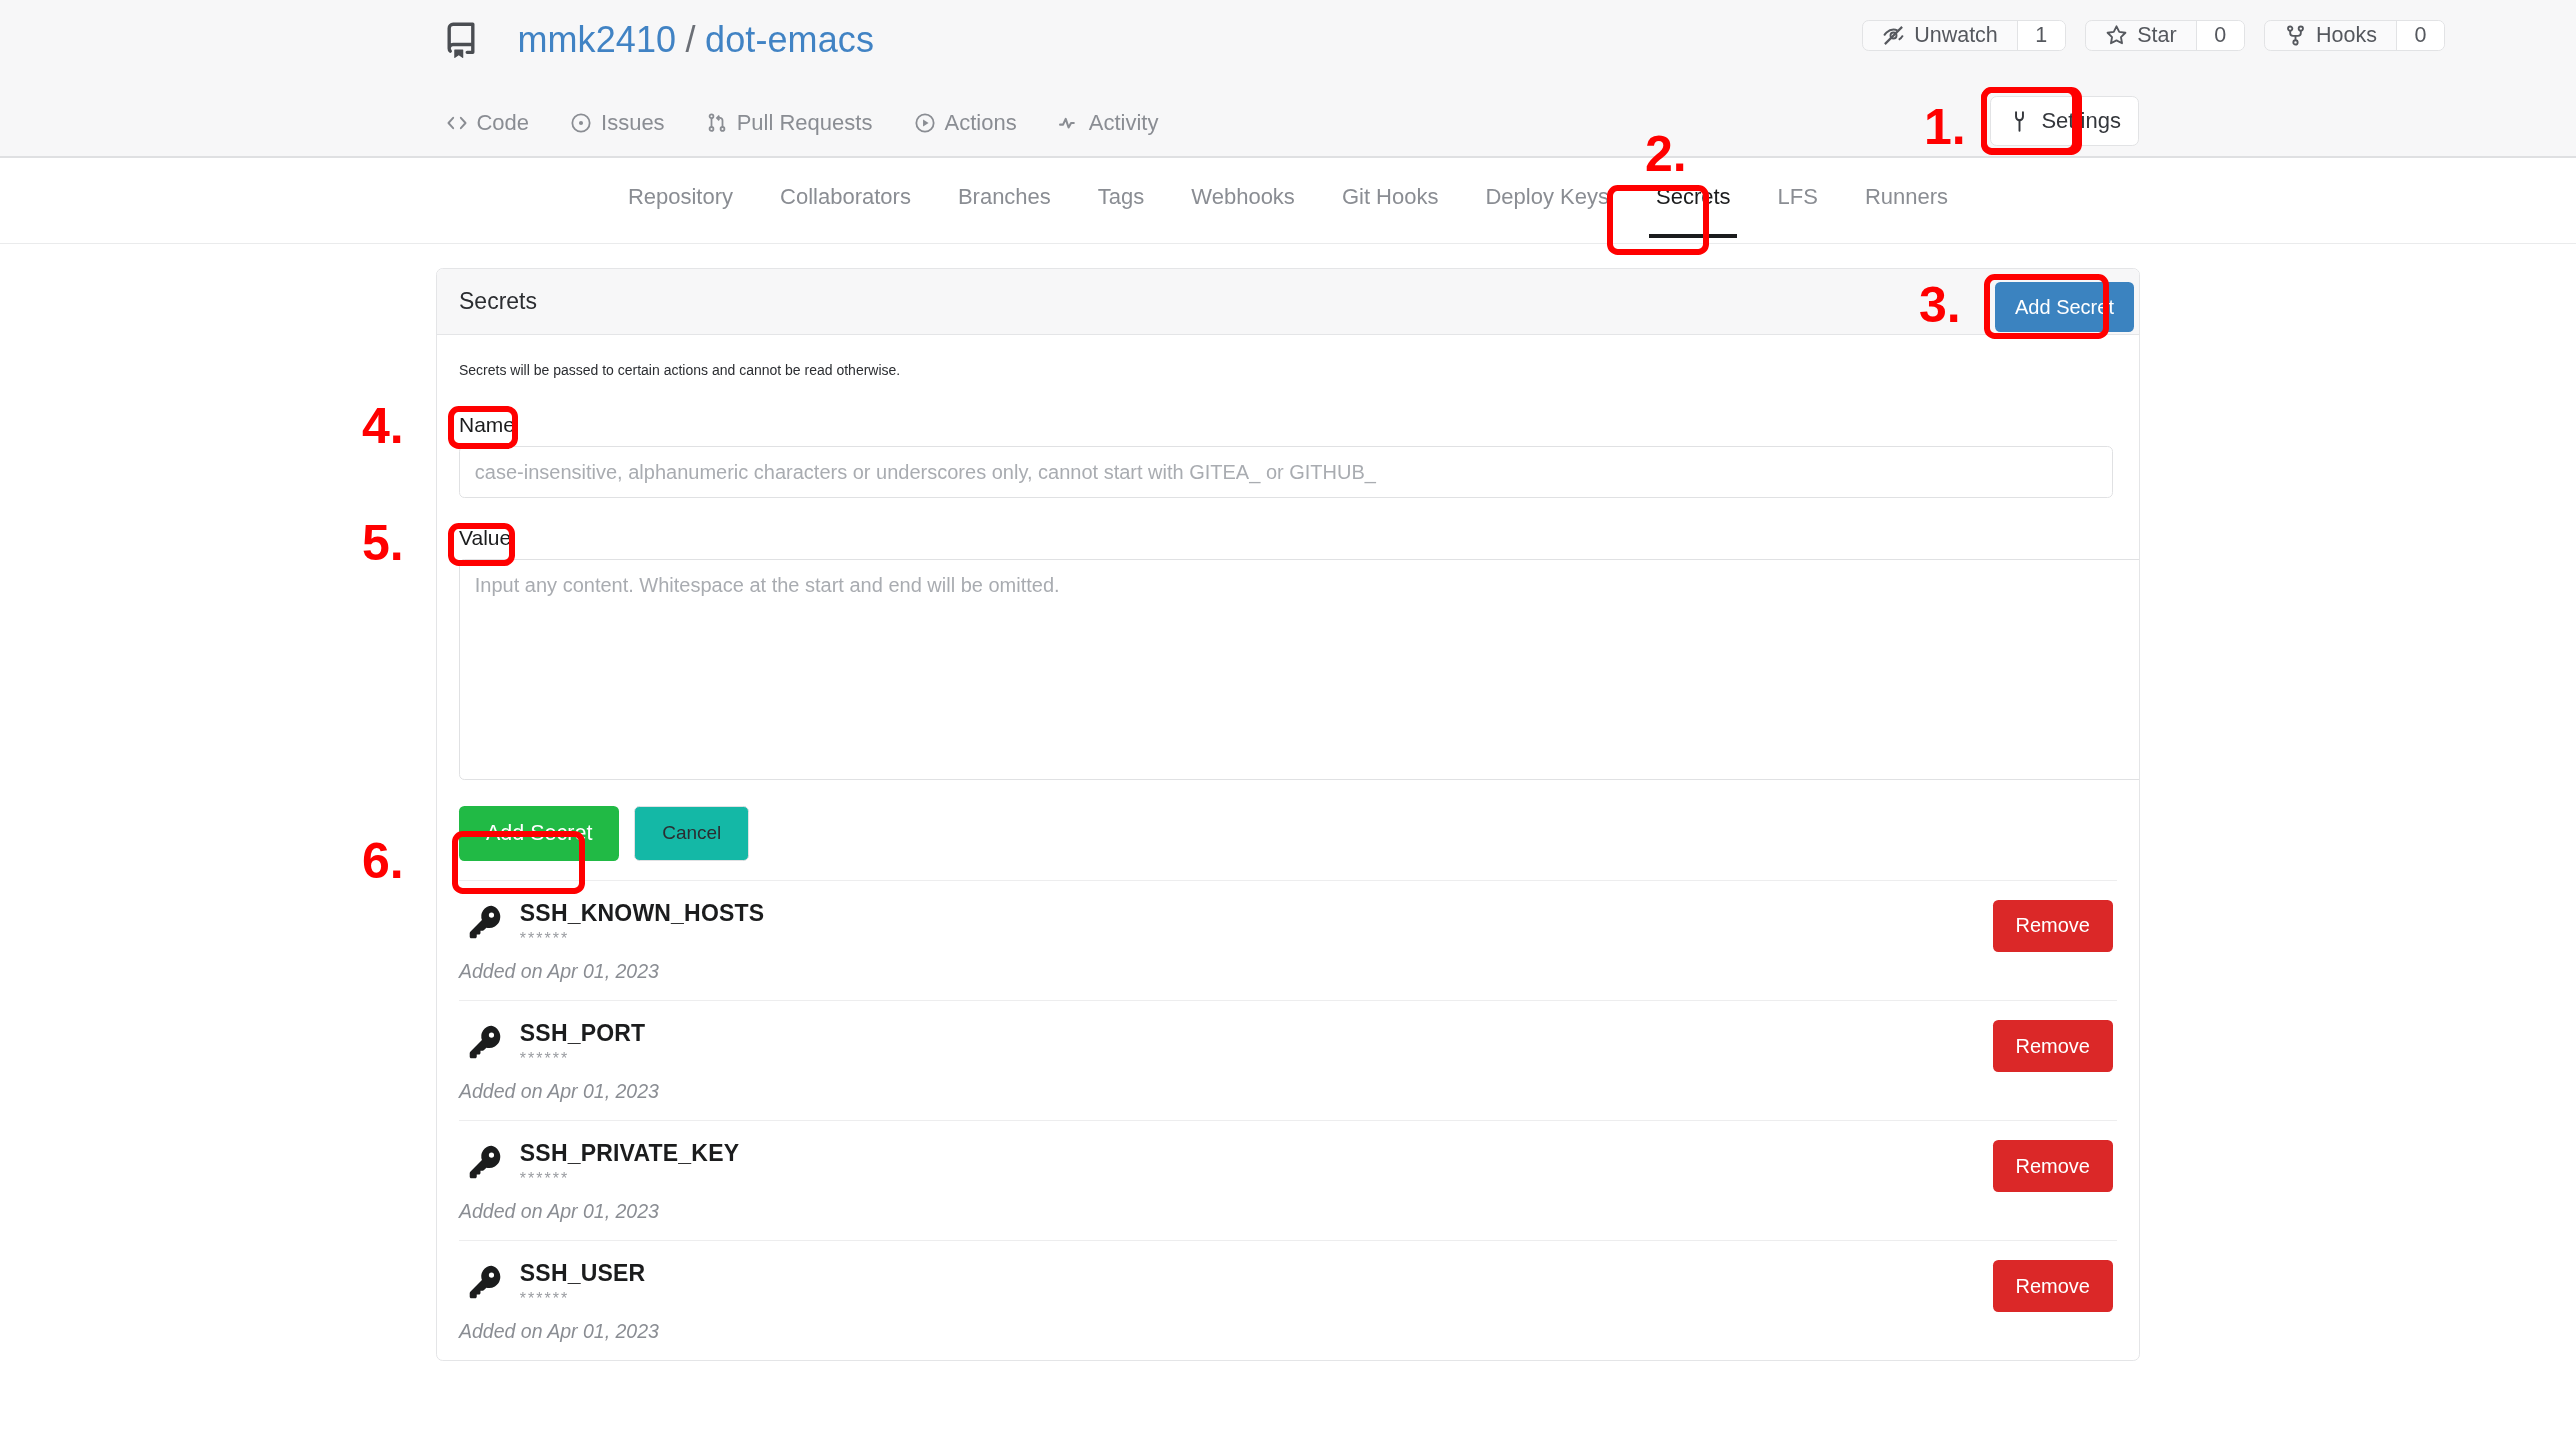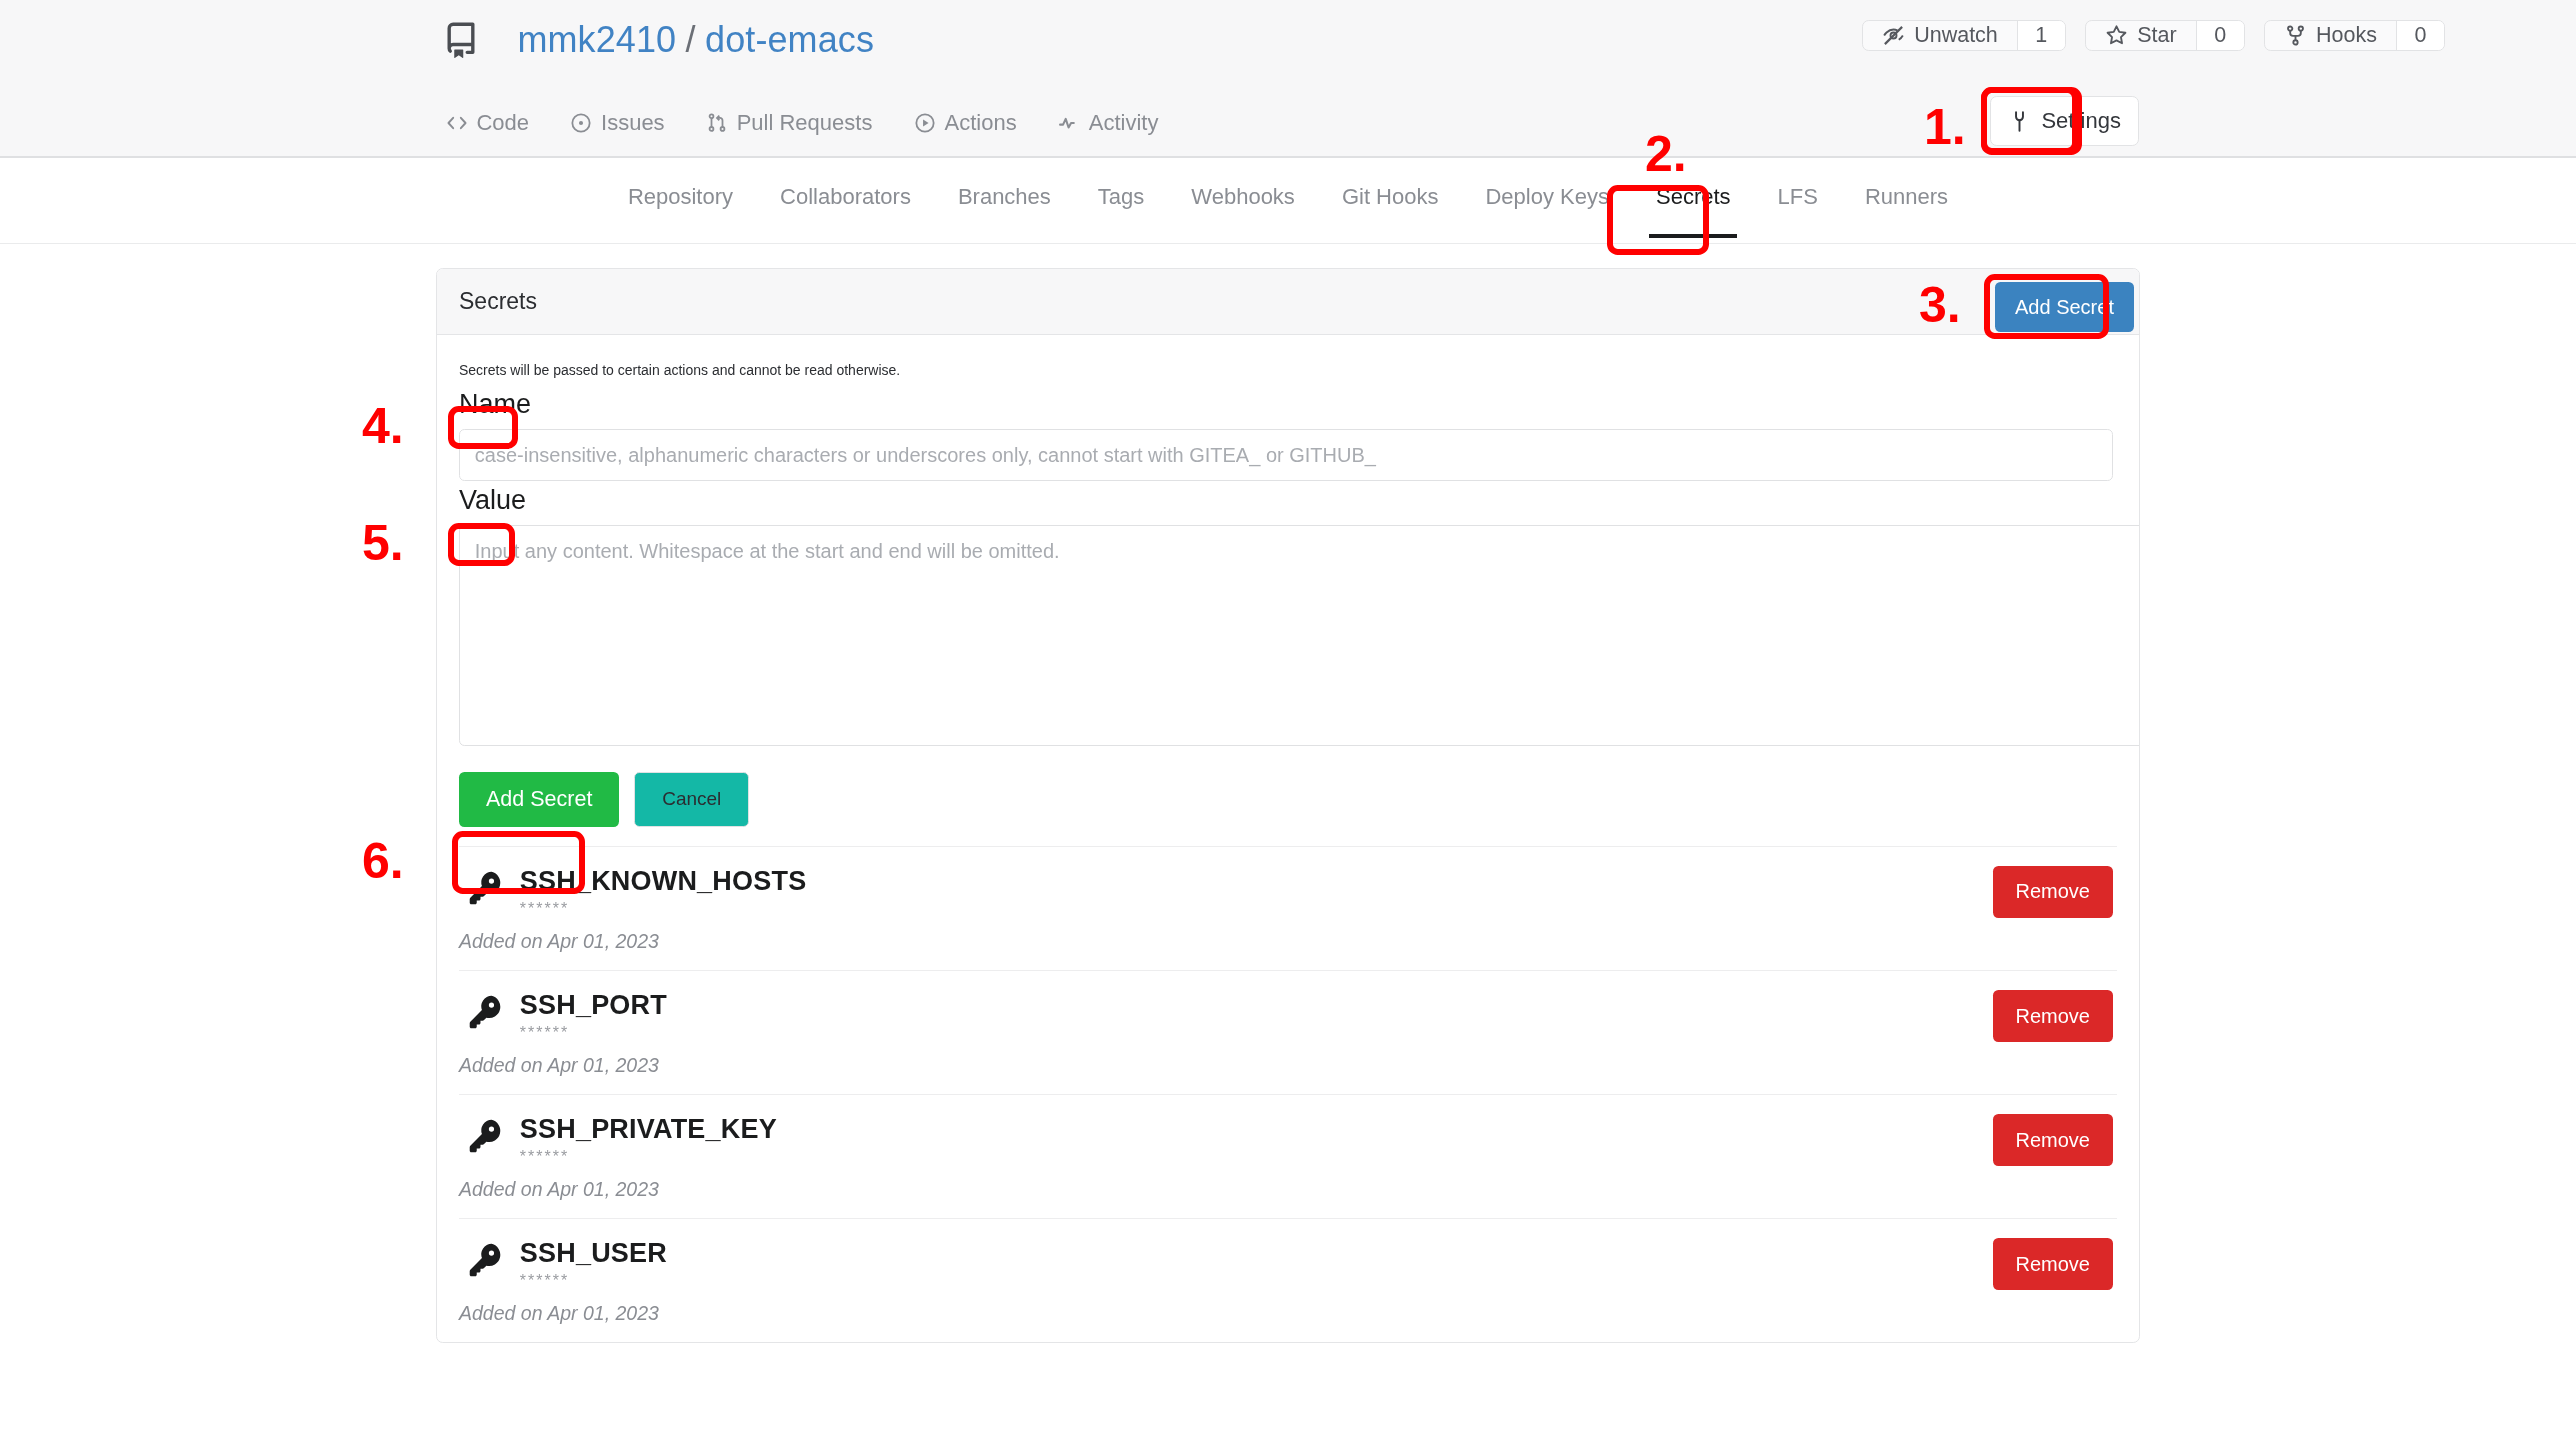--- a/index.html
+++ b/index.html
@@ -98,22 +98,22 @@
     height: 66px; background: #f7f7f8;
     border-bottom: 1.3px solid #e4e5e7;
     display: flex; align-items: center; padding: 0 22px;
   }
   #panel-header-title { font-size: 23px; color: #2b2d31; }
 
   #panel-body { padding: 27px 22px 0 22px; }
   #secrets-desc { font-size: 14px; color: #2b2d31; padding-bottom: 6.7px; }
 
   .field-label {
-    display: inline-block; font-size: 27px; color: #1b1c1d;
-    margin-top: 4px; margin-bottom: 9.4px;
+    display: inline-block; font-size: 21px; color: #1b1c1d;
+    margin-top: 28px; margin-bottom: 9.4px;
   }
   #name-input {
     display: block; width: 1654px; height: 52px;
     border: 1.3px solid #e0e1e3; border-radius: 5.4px;
     padding: 0 14.8px; font-size: 20px; color: #2b2d31;
     font-family: "Liberation Sans", sans-serif; background: #ffffff;
   }
   #name-input::placeholder { color: #a9acb1; }
   #value-textarea {
     display: block; width: 1734px; height: 221px;
@@ -142,21 +142,21 @@
   
   #secrets-list { border-top: 1.3px solid #ededee; }
   .secret-row {
     position: relative; padding: 19px 0 17.4px 0;
     border-bottom: 1.3px solid #ededee;
   }
   .secret-row:last-child { border-bottom: none; }
   .secret-main { display: flex; align-items: flex-start; gap: 14.8px; padding-left: 8px; }
   .key-ico { width: 38px; height: 38px; display: block; flex: none; margin-top: 2.7px; }
   .secret-text { display: flex; flex-direction: column; gap: 2.7px; }
-  .secret-name { font-size: 27px; color: #1b1c1d; font-weight: bold; letter-spacing: 0.2px; }
+  .secret-name { font-size: 23px; color: #1b1c1d; font-weight: bold; letter-spacing: 0.2px; }
   .secret-mask { font-size: 16px; color: #9a9ca1; letter-spacing: 2px; }
   .secret-added {
     font-size: 19.5px; color: #8a8d93; font-style: italic;
     margin-top: 12px; padding-left: 0;
   }
   .remove-button {
     position: absolute; right: 4px; top: 19px;
     height: 52px; padding: 0 23px; border: none; border-radius: 5.4px;
     background: #db2828; color: #ffffff; font-size: 20px;
     font-family: "Liberation Sans", sans-serif;

